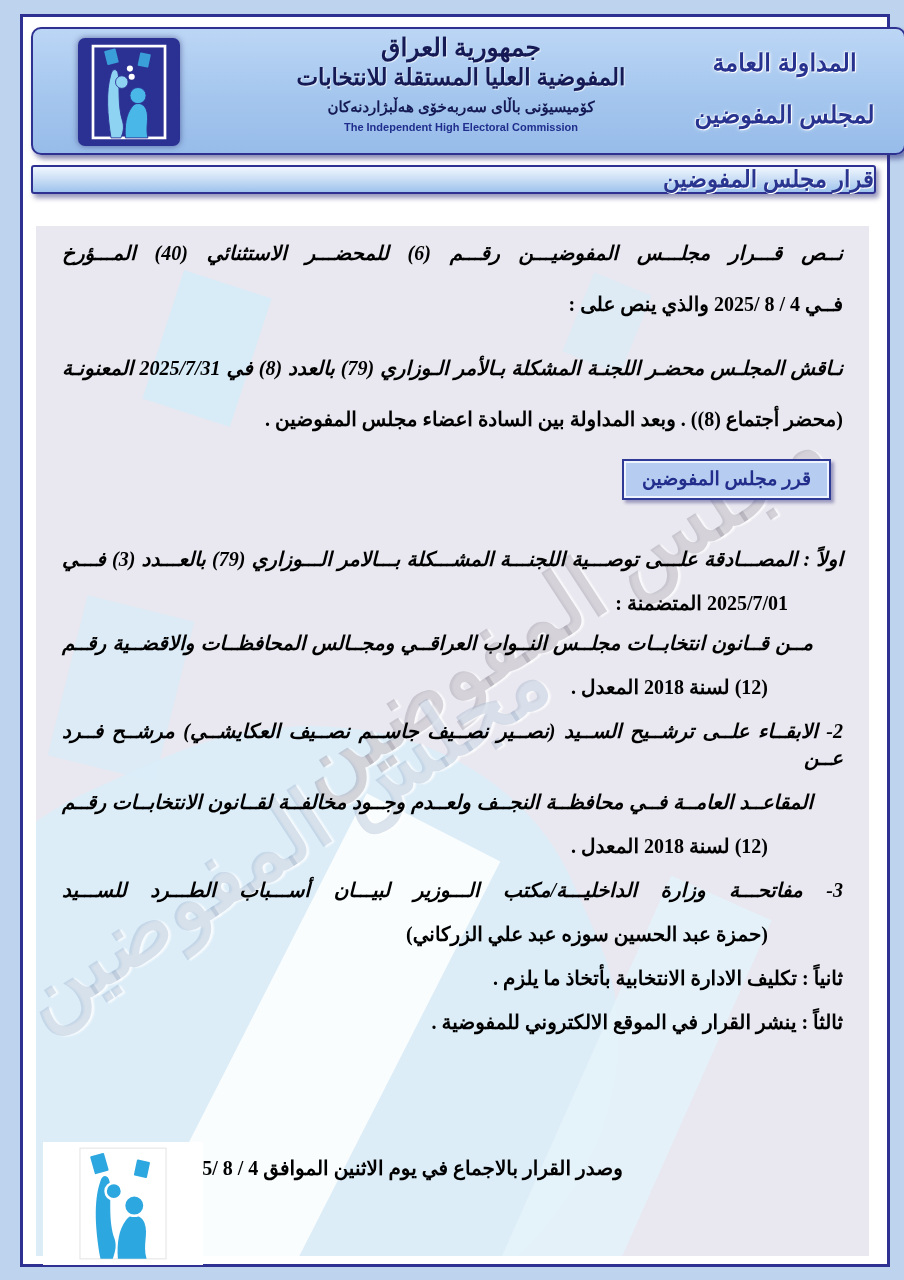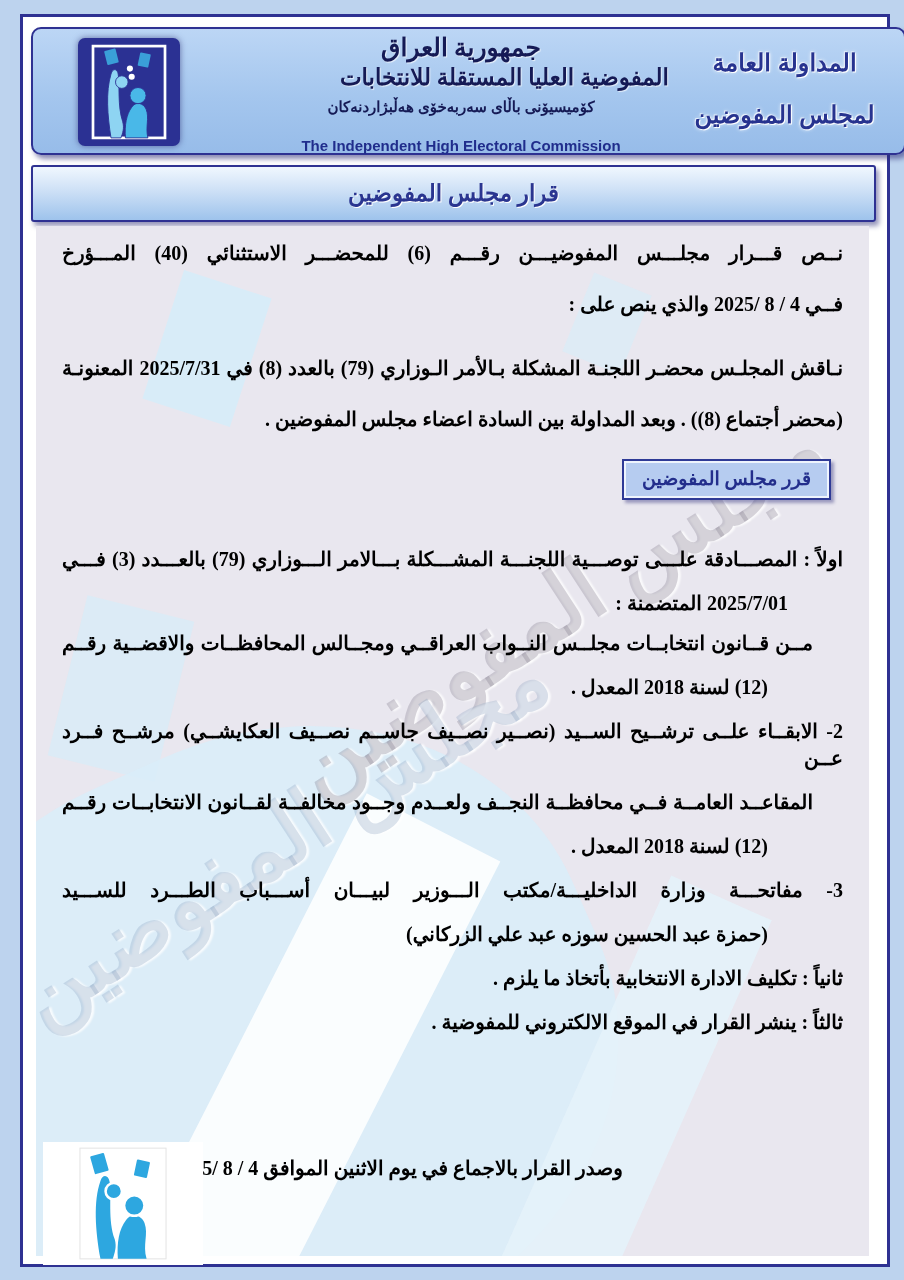--- a/index.html
+++ b/index.html
@@ -30,39 +30,39 @@
     width:102px; height:108px;
     background:#2b3193; border-radius:7px;
     box-shadow:0 0 6px rgba(40,40,110,.6);
   }
   .logo-card svg, .footer-logo svg { width:100%; height:100%; display:block; }
   .hdr-center {
     position:absolute; left:220px; right:235px; top:4px;
     text-align:center; color:#151a55;
   }
   .hdr-center .l1 { font-size:25px; font-weight:bold; text-shadow:1px 1px 1px rgba(255,255,255,.7); }
-  .hdr-center .l2 { font-size:23px; font-weight:bold; margin-top:2px; text-shadow:1px 1px 1px rgba(255,255,255,.7);text-align:right; }
+  .hdr-center .l2 { font-size:23px; font-weight:bold; margin-top:2px; text-shadow:1px 1px 1px rgba(255,255,255,.7); }
   .hdr-center .l3 { font-size:15px; font-weight:bold; margin-top:7px; font-family:Liberation Sans, sans-serif; }
-  .hdr-center .l4 { font-size:15px; font-weight:bold; margin-top:21px; color:#202d8c;
+  .hdr-center .l4 { font-size:11px; font-weight:bold; margin-top:5px; color:#202d8c;
                     font-family:"Liberation Sans",sans-serif; direction:ltr; }
   .hdr-right {
     position:absolute; right:22px; top:20px; width:195px;
     text-align:center; color:#27338f; font-weight:bold; font-size:24px;
     font-family:"Liberation Sans",sans-serif;
     text-shadow:0 0 4px #ffffff, 1px 1px 0 #ffffff, -1px -1px 0 #dce8f8;
   }
   .hdr-right .r2 { margin-top:24px; }
   
   .banner-box {
     position:absolute; left:8px; top:148px;
-    width:845px; height:57px;
+    width:845px; height:29px;
     border:2px solid #2e3192; border-radius:3px;
     background:linear-gradient(180deg,#f0f7fe 0%,#cde0f6 45%,#9ec3ec 100%);
     box-shadow:3px 4px 5px rgba(45,45,120,.5);
-    display:flex; align-items:center; justify-content:center;
+    display:flex; align-items:center; justify-content:flex-start;
   }
   .banner-box .title {
     font-size:23px; font-weight:bold; color:#2a3590;
     text-shadow:1px 1px 0 #ffffff;
   }
   
   .content {
     position:absolute; left:13px; top:209px;
     width:833px; height:1030px;
     background:#e9e7ef;
@@ -72,21 +72,21 @@
   .wm-rect { background:#d8ecf8; }
   .wm-text {
     font-size:86px; font-weight:bold; white-space:nowrap;
     color:rgba(125,120,135,.30);
     text-shadow:2px 2px 2px rgba(255,255,255,.8);
     transform:rotate(-33deg);
   }
   .textcol { position:relative; z-index:1; padding:14px 26px 0 26px;
              font-size:20px; font-weight:bold; color:#000; }
   .line { line-height:27px; }
-  .j  { text-align:justify; text-align-last:justify; }
+  .j  { text-align:justify; text-align-last:justify;font-style:italic; }
   .r  { text-align:right; }
   .cont  { padding-right:30px; }   
   .last  { padding-right:75px; }   
   .mb  { margin-bottom:24px; }
   .mbi { margin-bottom:17px; }
   .badge {
     display:inline-block; margin:26px 12px 0 0;
     background:#b6ccf0;
     border:2px solid #2e3a96;
     box-shadow:inset 0 0 0 2px #eef4fd, 3px 3px 3px rgba(60,60,130,.45);

